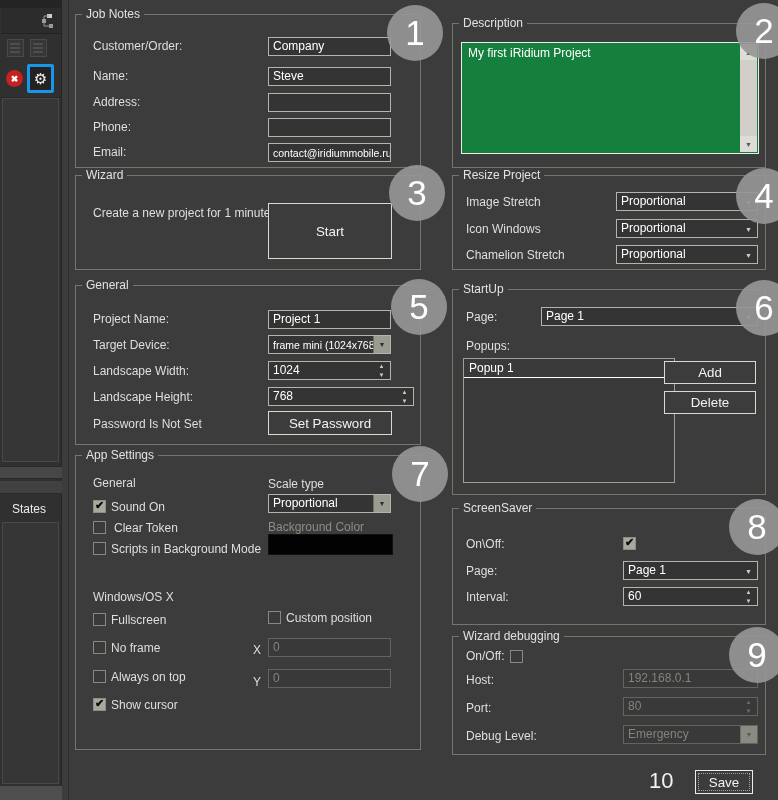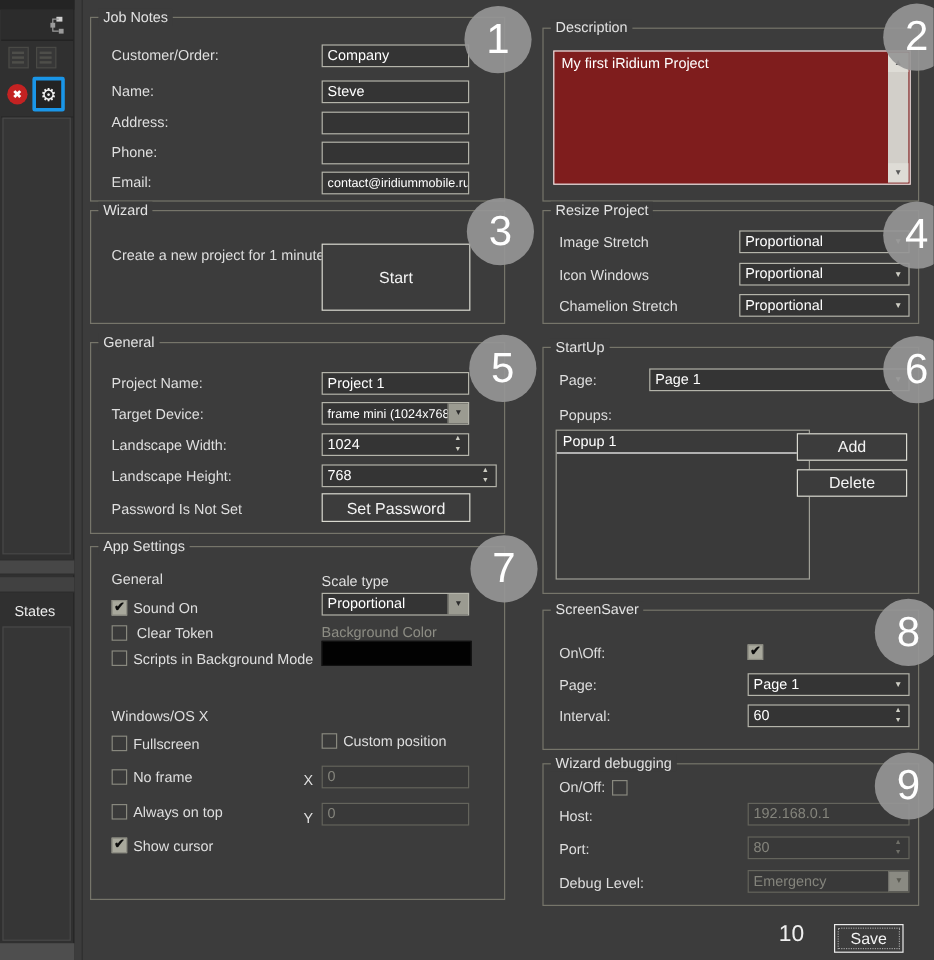--- a/index.html
+++ b/index.html
@@ -48,36 +48,36 @@
             display:flex; align-items:center; justify-content:center; font-size:7px; color:#2c2c2c; }
   .dd-btn.disabled { background:#8a8a82; color:#5a5a52; }
   .spin { position:absolute; right:2px; top:0; bottom:0; width:13px; display:flex; flex-direction:column;
           align-items:center; justify-content:center; gap:3px; font-size:6px; color:#cfcfc5; line-height:1; }
   .spin.disabled { color:#6f6f68; }
   .cb { position:absolute; width:13px; height:13px; background:#3a3a3a; border:1px solid #88887e; }
   .cb.checked { background:#a8a89c; border-color:#8e8e84; }
   .cb.checked::after { content:"✔"; position:absolute; left:1px; top:-2px; font-size:11px; color:#0d0d0d; font-weight:bold; }
 
   
-  .descbox { position:absolute; border:1px solid #ebebeb; background:#7f1d1d; }
+  .descbox { position:absolute; border:1px solid #ebebeb; background:#15803d; }
   .desctext { position:absolute; left:0; top:0; right:18px; bottom:0; padding:3px 6px; color:#fff; }
   .vscroll { position:absolute; right:1px; top:1px; bottom:1px; width:17px; background:#d2cfc9; }
   .vs-btn { position:absolute; left:0; width:17px; height:16px; background:#dedcd6; display:flex; align-items:center; justify-content:center;
             font-size:7px; color:#5a5a5a; line-height:1; }
 
   
   .listbox { position:absolute; background:#3a3a3a; border:1px solid #9f9f96; }
   .list-item { height:19px; padding:2px 5px; color:#fff; border-bottom:1px solid #fdfdfd; white-space:nowrap; }
 
   .swatch { position:absolute; background:#020202; border:1px solid #111; }
 
   
   .num-circle { position:absolute; width:56px; height:56px; border-radius:50%; background:rgba(150,150,150,0.92);
                 color:#fff; display:flex; align-items:center; justify-content:center; font-size:35px; z-index:40; }
-  .ten-label { position:absolute; color:#f0f0f0; font-size:19px; z-index:40; }
+  .ten-label { position:absolute; color:#f0f0f0; font-size:22px; z-index:40; }
 </style>
 </head>
 <body>
 
 <div class="sidebar">
   <div class="sb-topstrip"></div>
   <div class="sb-header">
     <svg class="tree-ic" viewBox="0 0 14 16">
       <rect x="6" y="1" width="5" height="4" fill="#cfcfcf"></rect>
       <rect x="1" y="6" width="4" height="4" fill="#9a9a9a"></rect>

